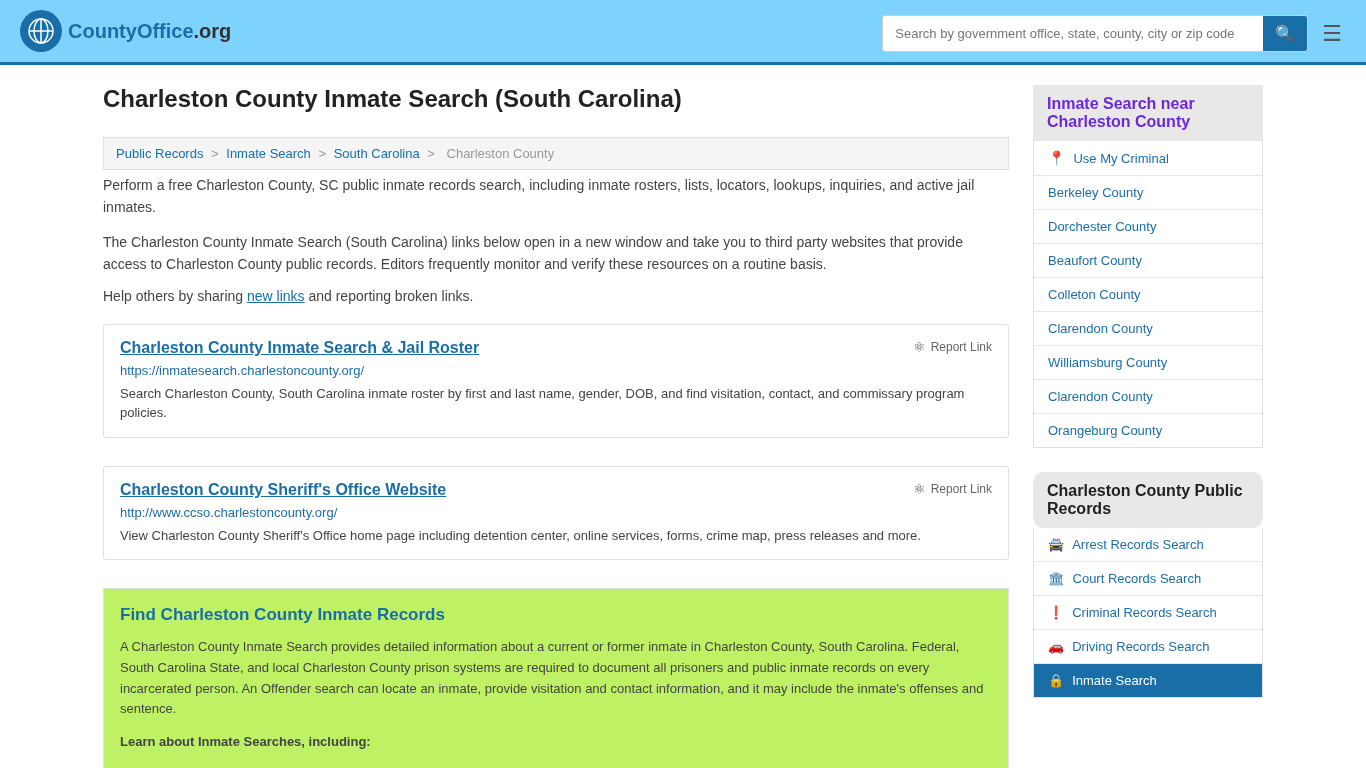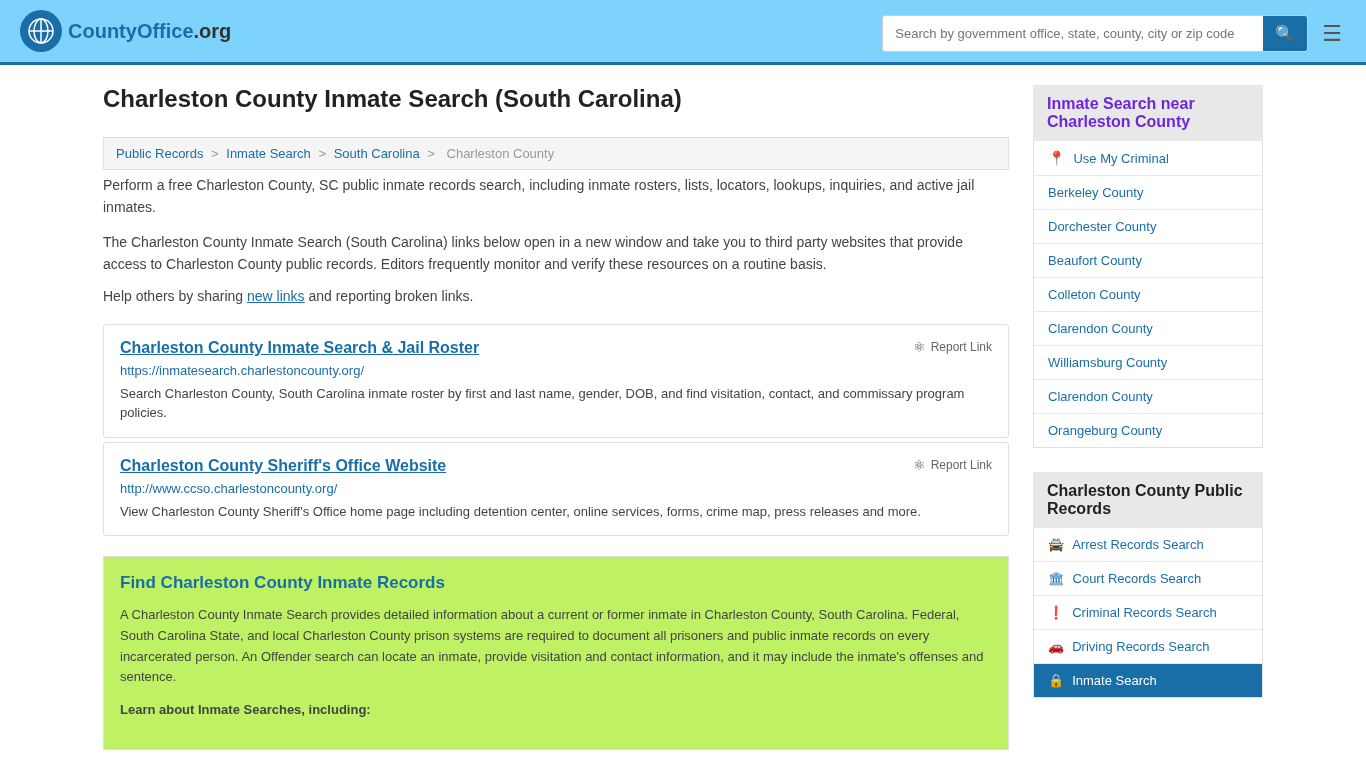--- a/index.html
+++ b/index.html
@@ -124,21 +124,21 @@
     .sharing-note a {
       color: #1a6ea8;
       text-decoration: underline;
     }
 
     
     .result-card {
       border: 1px solid #e0e0e0;
       border-radius: 3px;
       padding: 14px 16px;
-      margin-bottom: 4px;
+      margin-bottom: 28px;
       background: white;
     }
     .result-header {
       display: flex;
       align-items: flex-start;
       justify-content: space-between;
       margin-bottom: 6px;
     }
     .result-title {
       font-size: 16px;
@@ -243,20 +243,21 @@
       font-size: 14px;
     }
 
     
     .pr-sidebar-header {
       background: #e8e8e8;
       padding: 10px 14px;
       font-size: 16px;
       font-weight: bold;
       color: #222;
+      border-radius: 11px;
     }
     .pr-list {
       list-style: none;
       border: 1px solid #e0e0e0;
       border-top: none;
     }
     .pr-list li {
       border-bottom: 1px solid #e8e8e8;
     }
     .pr-list li:last-child {

